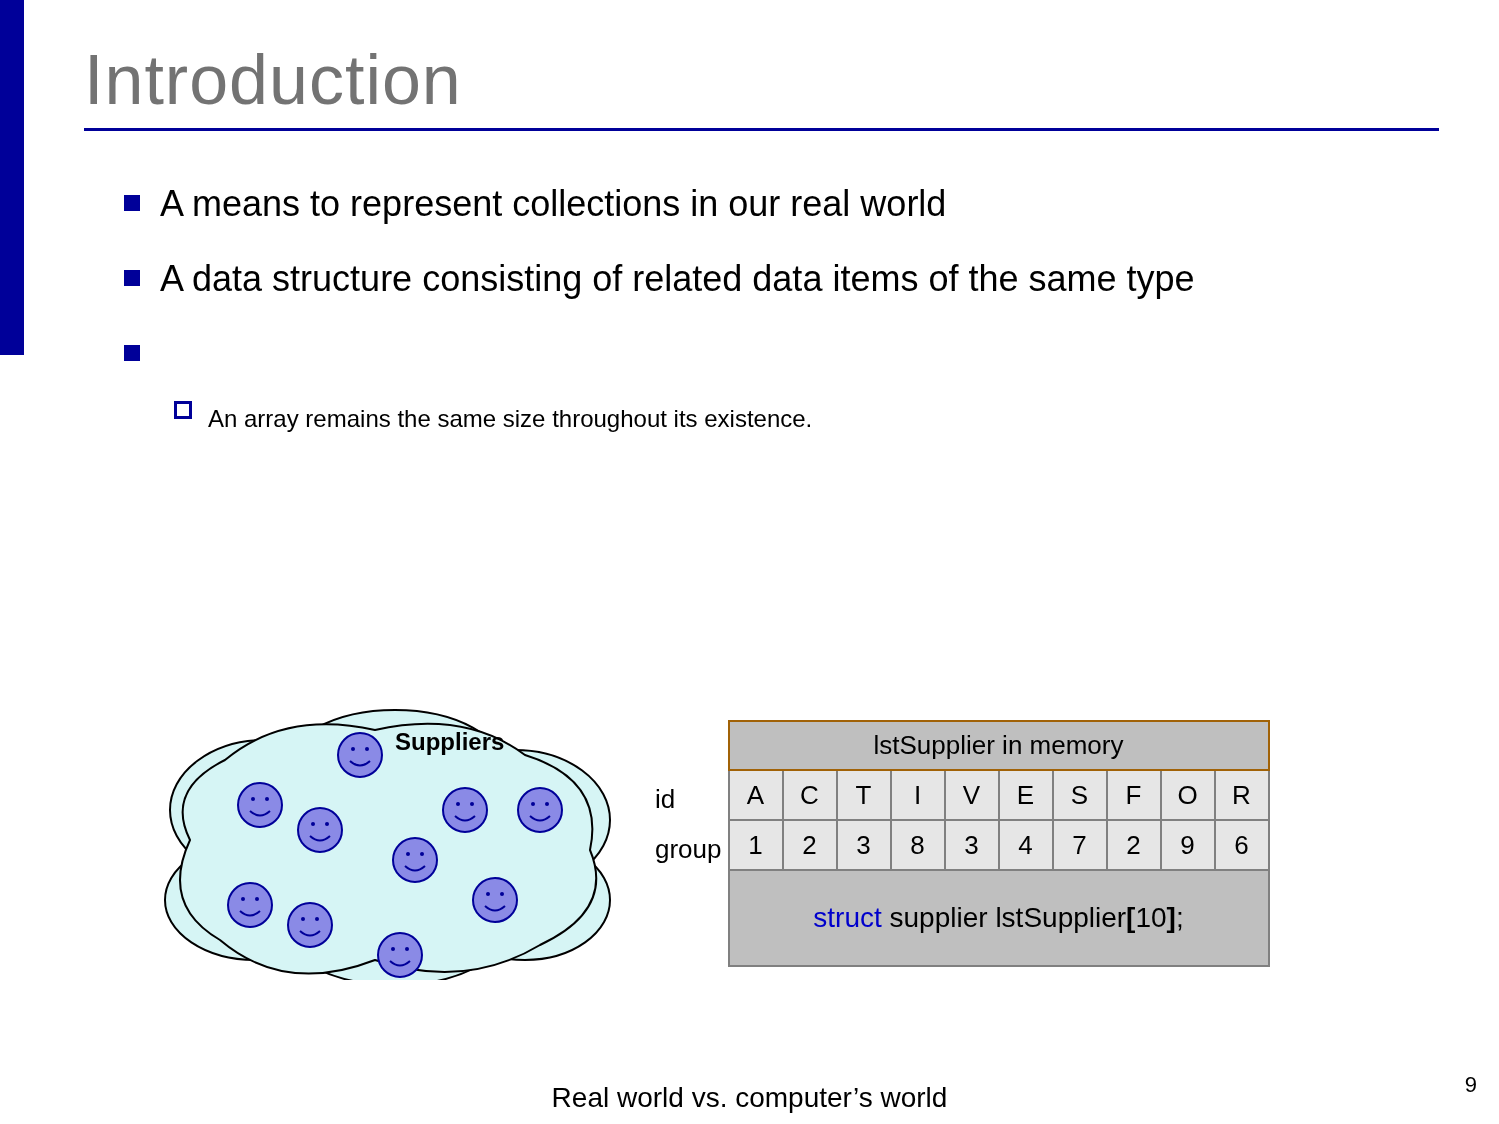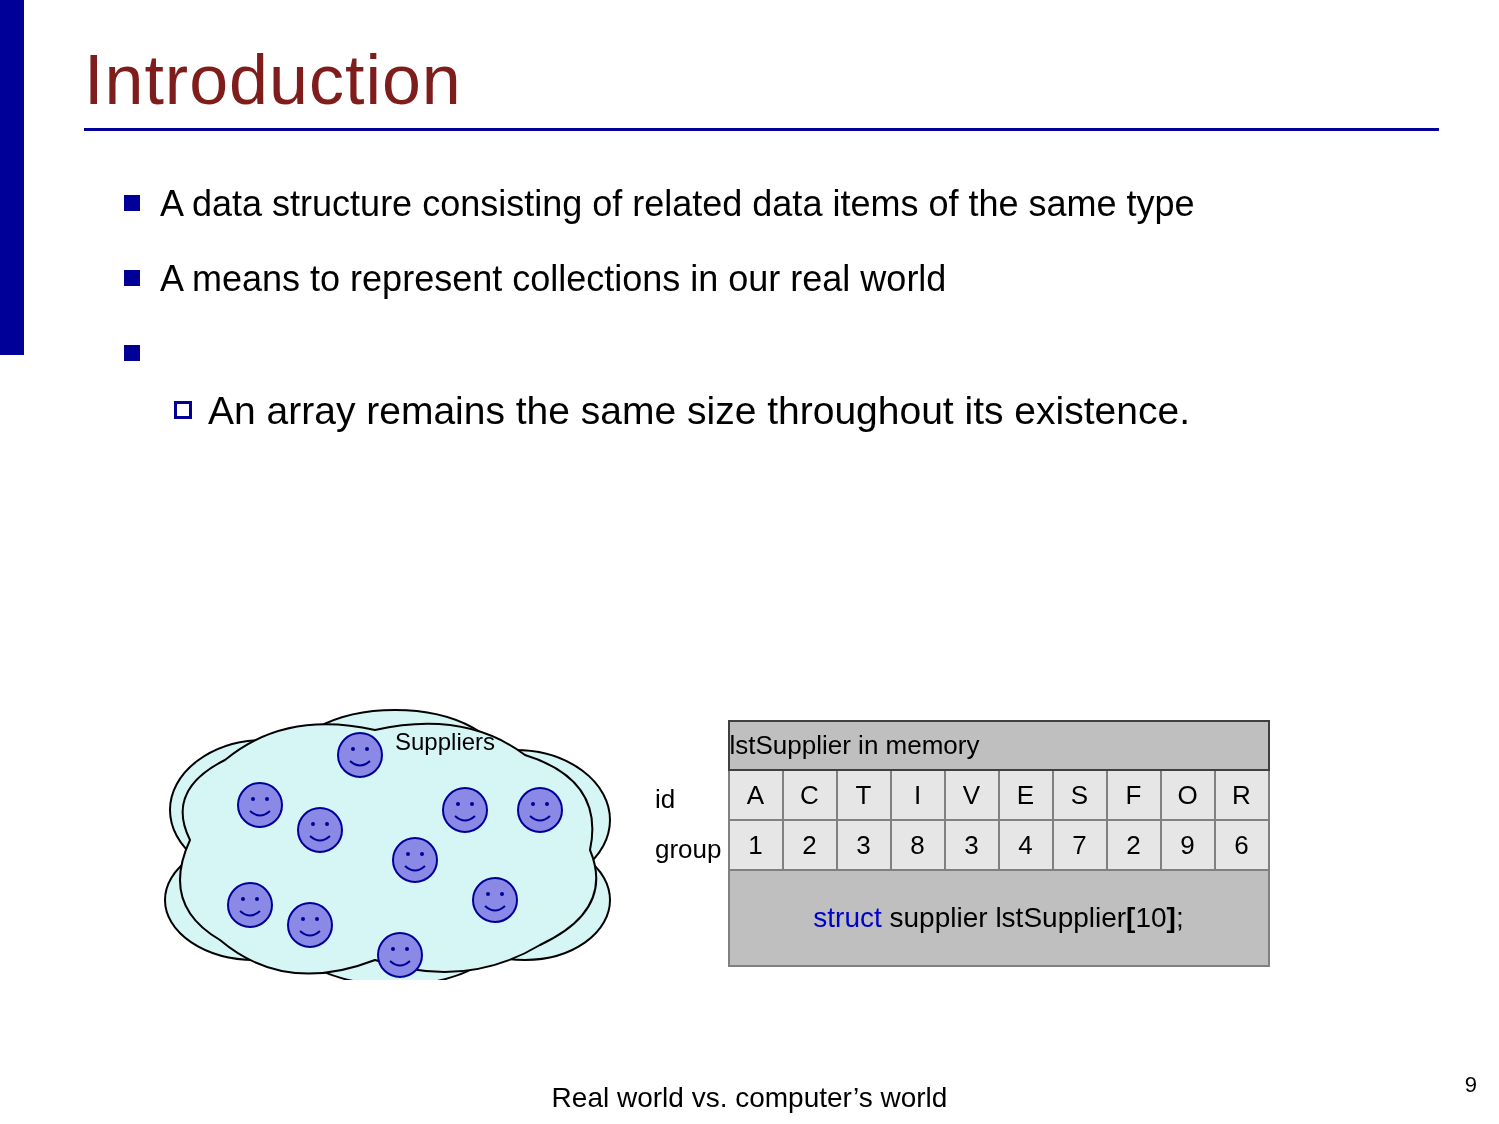--- a/index.html
+++ b/index.html
@@ -26,21 +26,21 @@
     left: 24px;
     top: 0;
     right: 0;
     bottom: 0;
     padding: 40px 60px 0 60px;
     box-sizing: border-box;
   }
   .title {
     font-family: Verdana, Geneva, sans-serif;
     font-size: 70px;
-    color: #7f1d1d;
+    color: #737373;
     font-weight: 400;
     margin: 0 0 8px 0;
     letter-spacing: 1px;
   }
   .title-rule {
     border: none;
     border-top: 3px solid #000099;
     margin: 0 0 50px 0;
   }
   .lvl1 {
@@ -88,41 +88,43 @@
   .lvl3 .bullet-sq-open-sm {
     width: 12px;
     height: 12px;
     border: 3px solid #000099;
     background: #fff;
     flex: 0 0 auto;
     margin-top: 12px;
     margin-right: 16px;
   }
   .lvl3 .txt {
-    font-size: 39px;
+    font-size: 24px;
+    margin-top: 16px;
   }
   .diagrams {
     position: absolute;
     left: 145px;
     top: 700px;
     right: 10px;
     display: flex;
     align-items: flex-start;
   }
   
   .cloud-wrap {
     position: relative;
     width: 480px;
     height: 280px;
   }
   .cloud-label {
     position: absolute;
     left: 250px;
     top: 28px;
     font-size: 24px;
+    font-weight: bold;
   }
   
   .mem-wrap {
     margin-left: 30px;
     margin-top: 20px;
     display: flex;
     align-items: flex-start;
   }
   .row-labels {
     display: flex;
@@ -131,24 +133,24 @@
     margin-right: 6px;
   }
   .row-labels .rl-id    { margin-top: 54px; height: 50px; line-height: 50px; }
   .row-labels .rl-value { height: 50px; line-height: 50px; }
   table.mem {
     border-collapse: collapse;
     font-size: 26px;
     background: #c0c0c0;
   }
   table.mem th.header {
-    text-align: left;
+    text-align: center;
     font-weight: 400;
     padding: 8px 0;
-    border: 2px solid #404040;
+    border: 2px solid #a16207;
     background: #bfbfbf;
   }
   table.mem td {
     border: 2px solid #808080;
     background: #e6e6e6;
     width: 50px;
     height: 46px;
     text-align: center;
     font-size: 26px;
   }
@@ -179,25 +181,25 @@
 <div class="sidebar"></div>
 
 <div class="slide">
 
   <h1 class="title">Introduction</h1>
   <hr class="title-rule">
 
 
   <div class="lvl2">
     <span class="bullet-sq-filled"></span>
-    <span class="txt">A data structure consisting of related data items of the same type</span>
+    <span class="txt">A means to represent collections in our real world</span>
   </div>
   <div class="lvl2">
     <span class="bullet-sq-filled"></span>
-    <span class="txt">A means to represent collections in our real world</span>
+    <span class="txt">A data structure consisting of related data items of the same type</span>
   </div>
   <div class="lvl2">
     <span class="bullet-sq-filled"></span>
   </div>
 
   <div class="lvl3">
     <span class="bullet-sq-open-sm"></span>
     <span class="txt">An array remains the same size throughout its existence.</span>
   </div>
 

